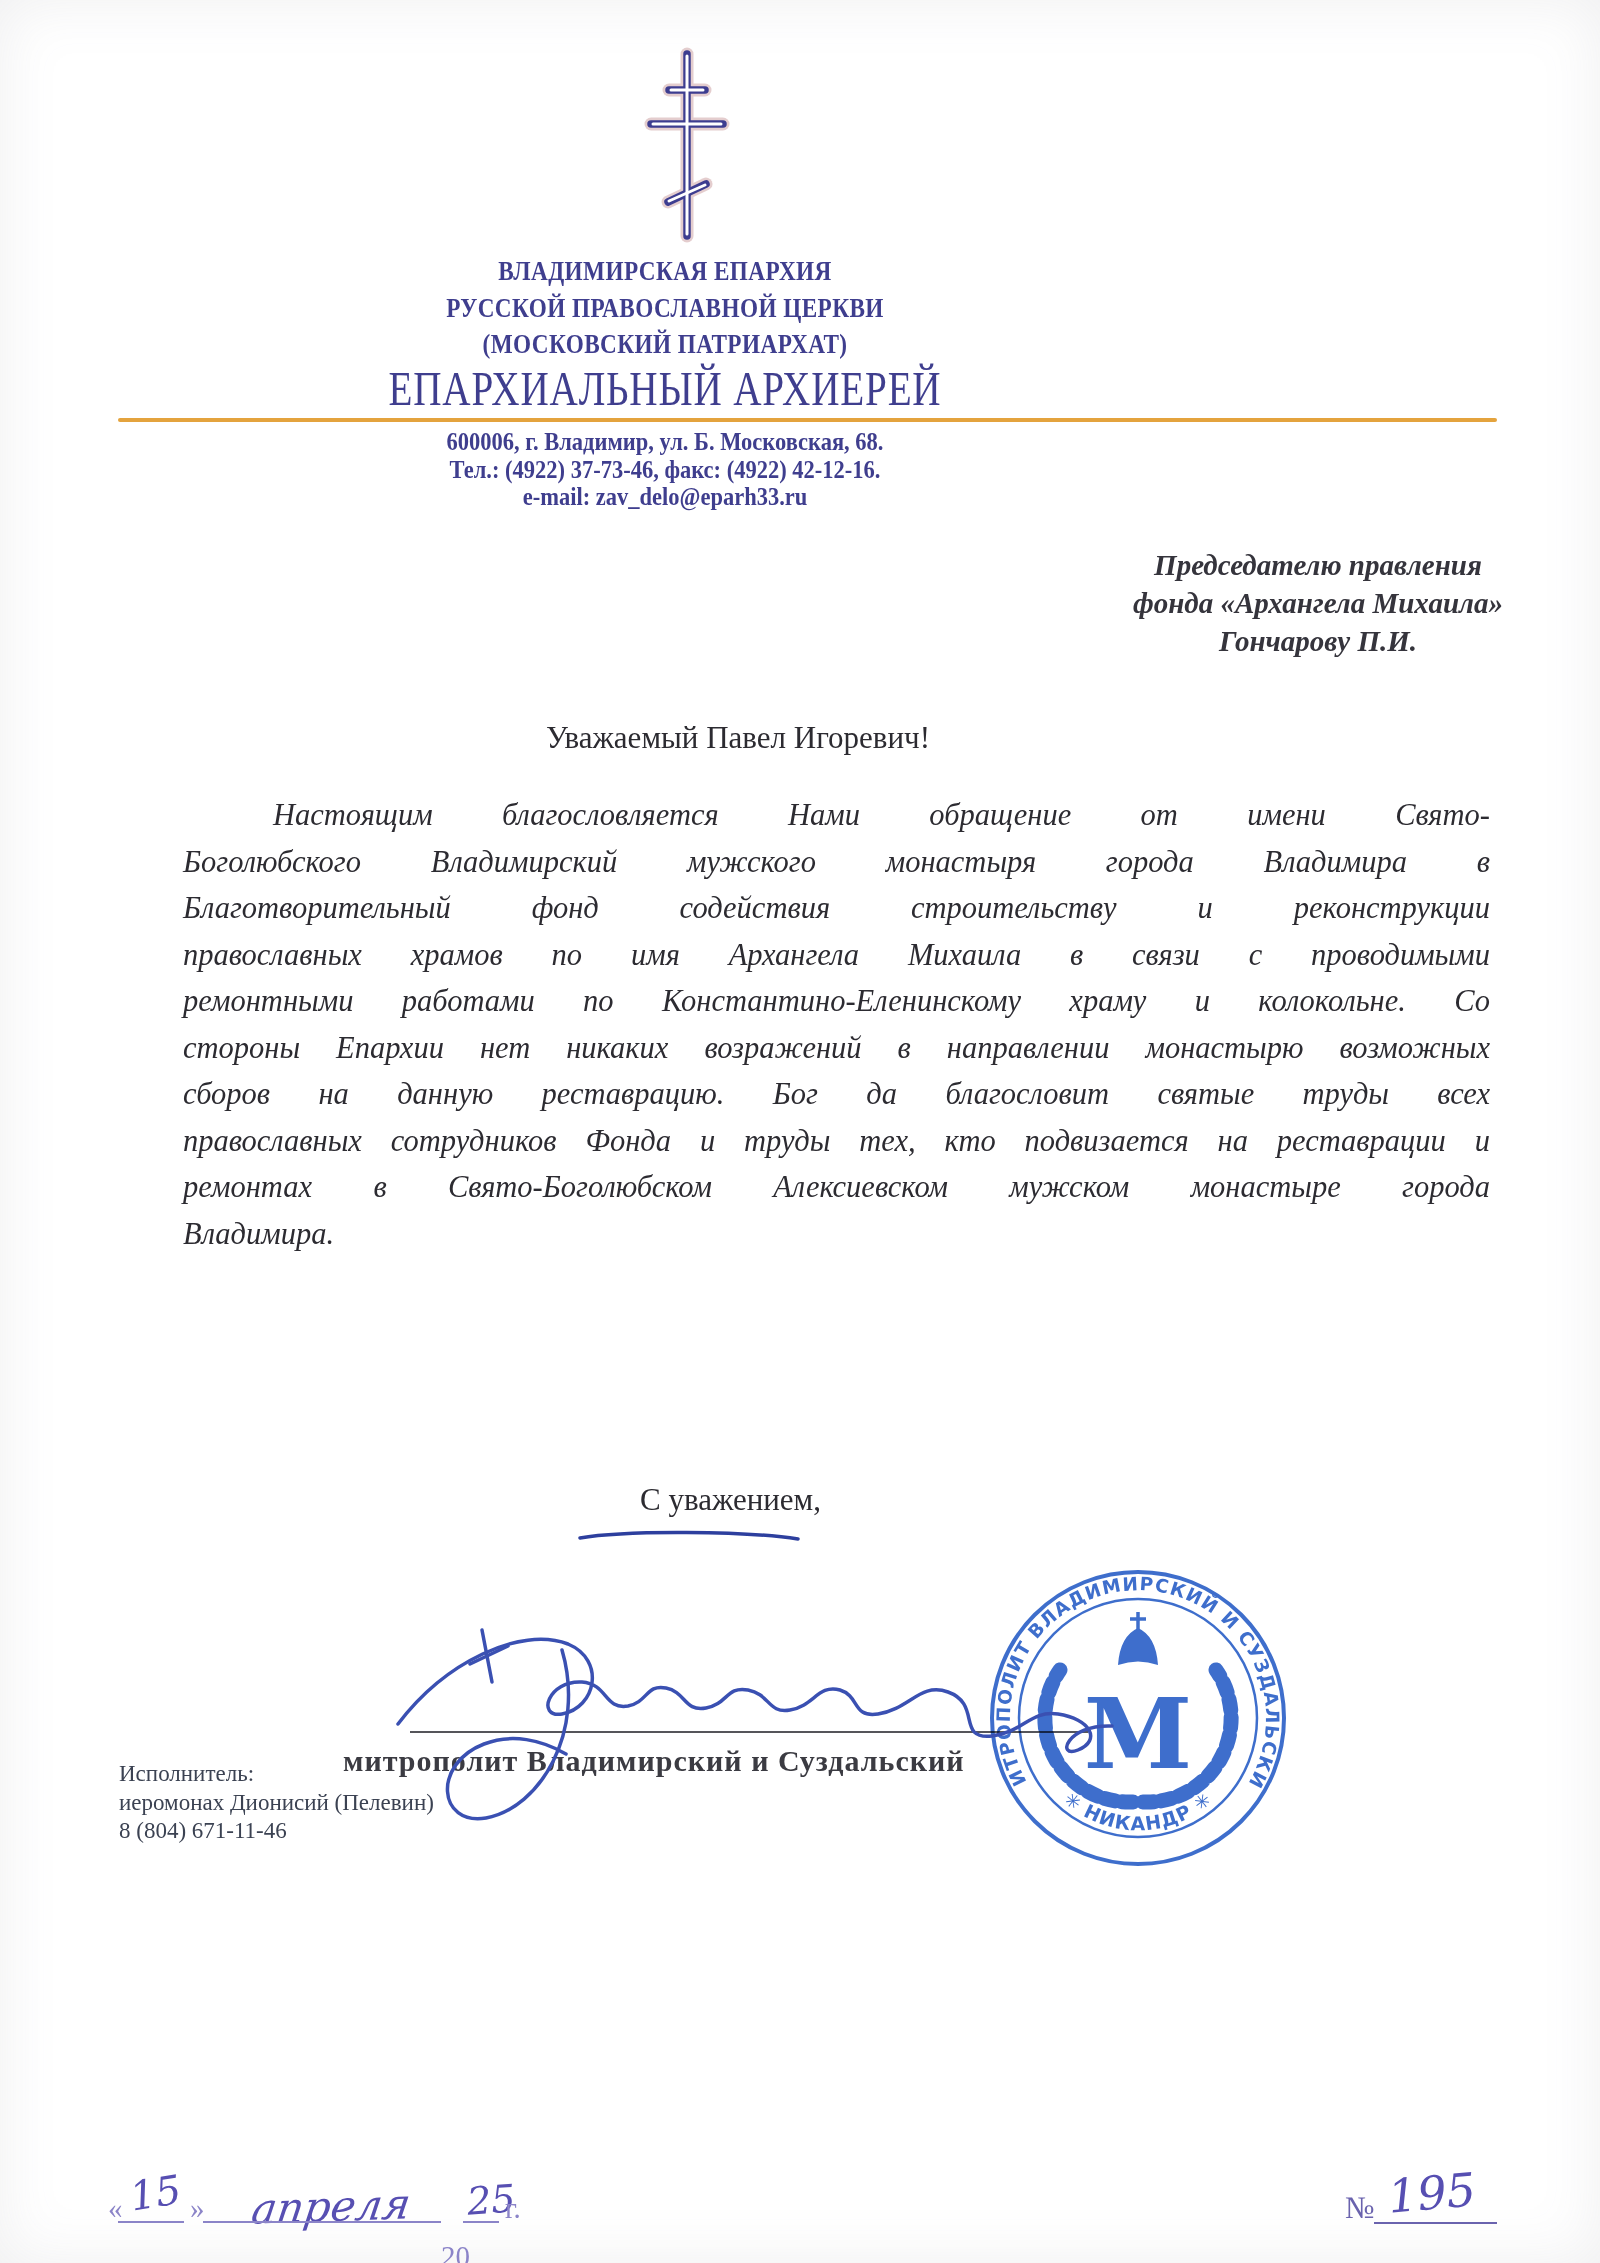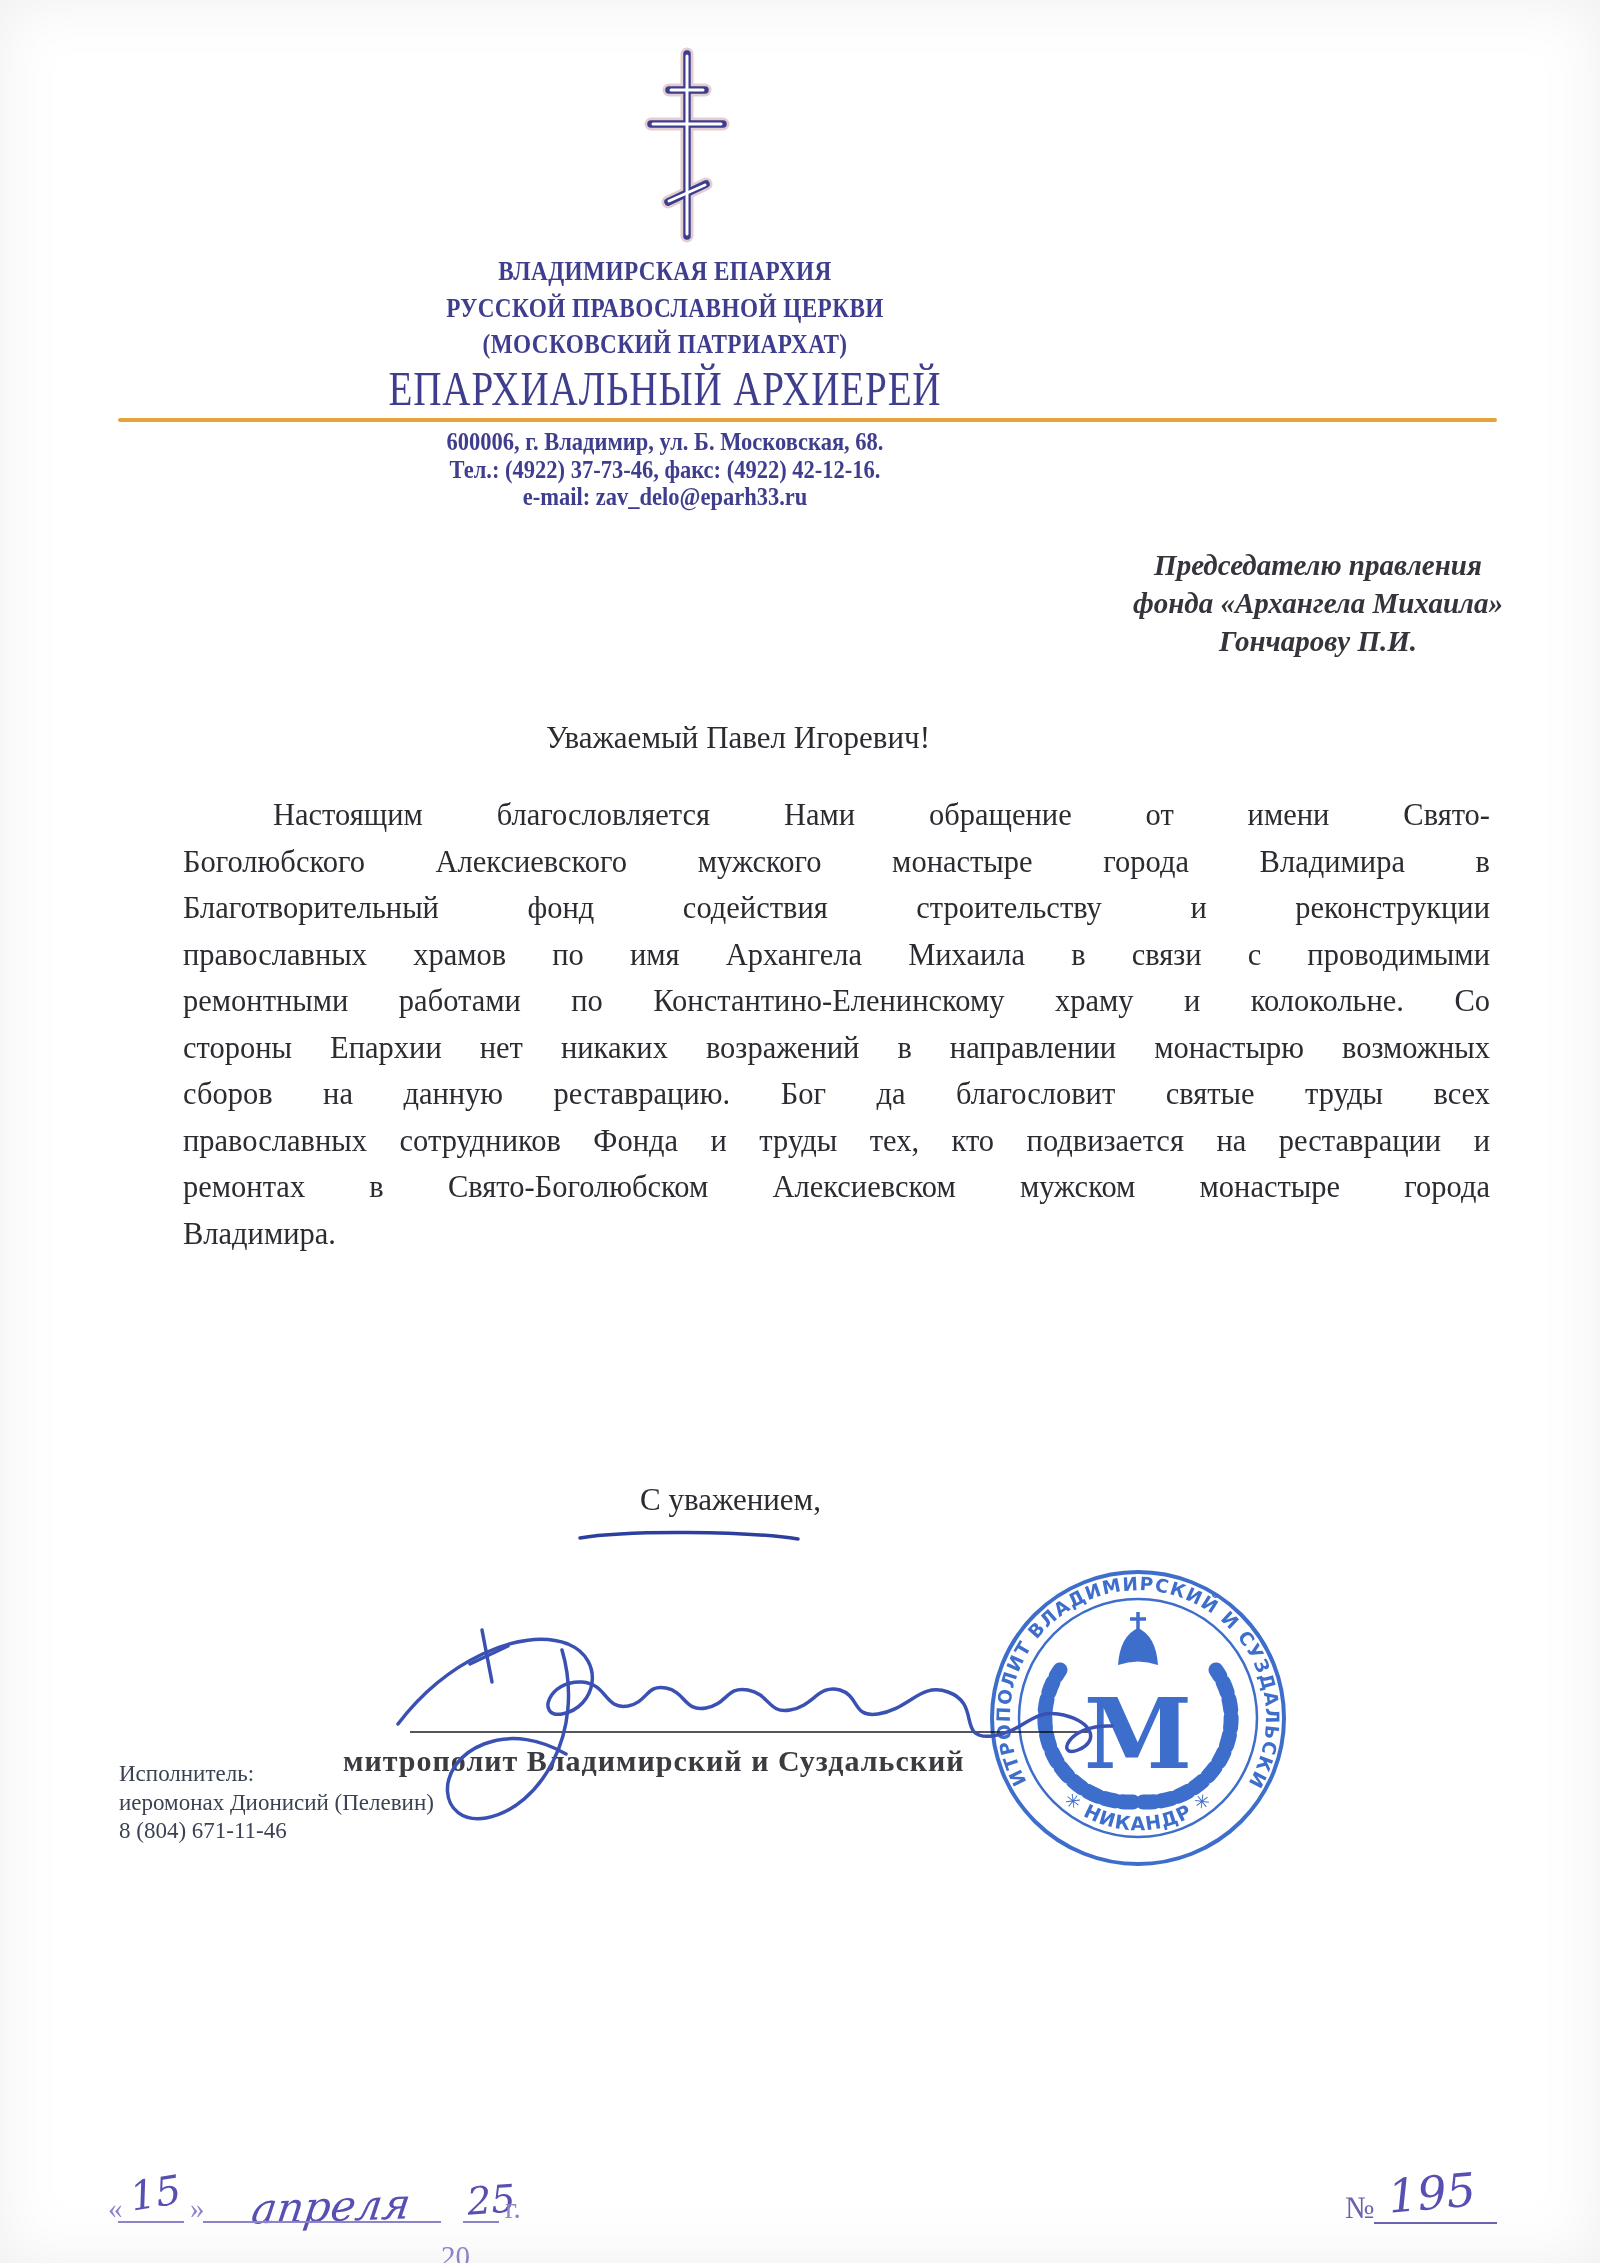--- a/index.html
+++ b/index.html
@@ -18,21 +18,21 @@
   .rule{left:118px; top:418px; width:1379px; height:4px; background:#e4a33d; border-radius:2px;}
   .addr-line{font-weight:bold; font-size:25px; color:#3f3e8e; transform:scaleX(.9); line-height:27.5px;}
 
   
   .recipient{right:97px; top:546px; text-align:center; font-weight:bold; font-style:italic;
              font-size:29px; color:#35343c; line-height:38px;}
 
   
   .salutation{left:500px; top:720px; font-size:31px; color:#2c2b31;margin-left:46px;}
   .body-block{left:183px; top:792px; width:1307px; color:#2c2b31; font-size:30.5px;}
-  .body-line{height:46.5px; line-height:46.5px; text-align:justify; text-align-last:justify; white-space:nowrap;}
+  .body-line{height:46.5px; line-height:46.5px; text-align:justify; text-align-last:justify; white-space:nowrap;font-style:italic;}
   .body-line.first{text-indent:90px;}
   .body-line.last{text-align-last:left; white-space:normal;}
 
   .regards{left:640px; top:1482px; font-size:31px; color:#2c2b31;}
 
   
   .sig-underline-dark{left:410px; top:1731px; width:678px; height:2px; background:#55555a;}
   .signer-title{left:343px; top:1744px; font-size:30px; font-weight:bold; color:#3b3b42; letter-spacing:1px; z-index:2;}
   .stamp-wrap{left:988px; top:1568px; width:300px; height:300px; z-index:3; opacity:.93; mix-blend-mode:multiply;}
 
@@ -90,21 +90,21 @@
   <div class="abs recipient">
     <div>Председателю правления</div>
     <div>фонда «Архангела Михаила»</div>
     <div>Гончарову П.И.</div>
   </div>
 
   <div class="abs salutation">Уважаемый Павел Игоревич!</div>
 
   <div class="abs body-block">
     <div class="body-line first">Настоящим благословляется Нами обращение от имени Свято-</div>
-    <div class="body-line">Боголюбского Алексиевского мужского монастыре города Владимира в</div>
+    <div class="body-line">Боголюбского Владимирский мужского монастыря города Владимира в</div>
     <div class="body-line">Благотворительный фонд содействия строительству и реконструкции</div>
     <div class="body-line">православных храмов по имя Архангела Михаила в связи с проводимыми</div>
     <div class="body-line">ремонтными работами по Константино-Еленинскому храму и колокольне. Со</div>
     <div class="body-line">стороны Епархии нет никаких возражений в направлении монастырю возможных</div>
     <div class="body-line">сборов на данную реставрацию. Бог да благословит святые труды всех</div>
     <div class="body-line">православных сотрудников Фонда и труды тех, кто подвизается на реставрации и</div>
     <div class="body-line">ремонтах в Свято-Боголюбском Алексиевском мужском монастыре города</div>
     <div class="body-line last">Владимира.</div>
   </div>
 

